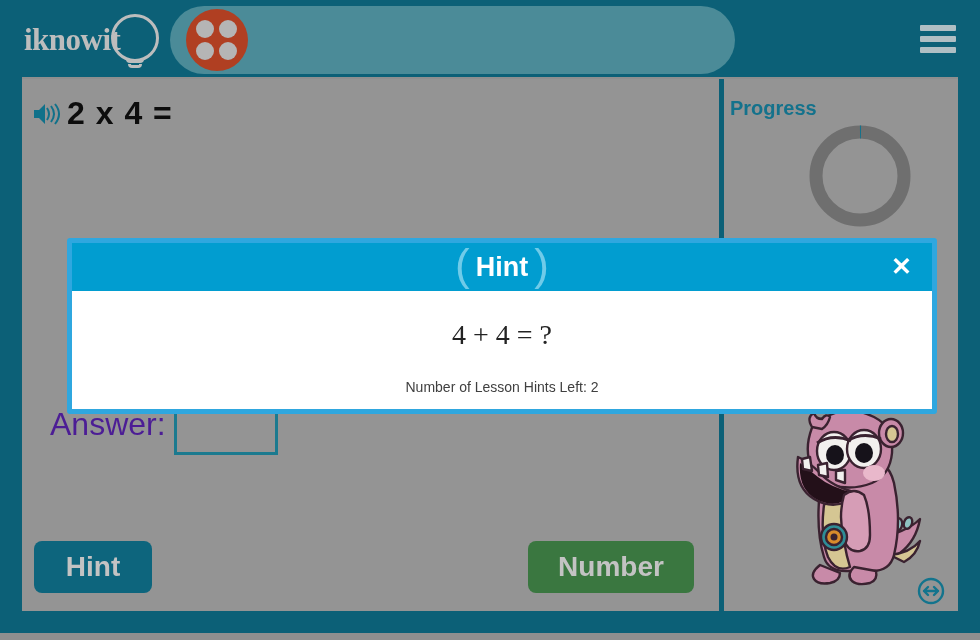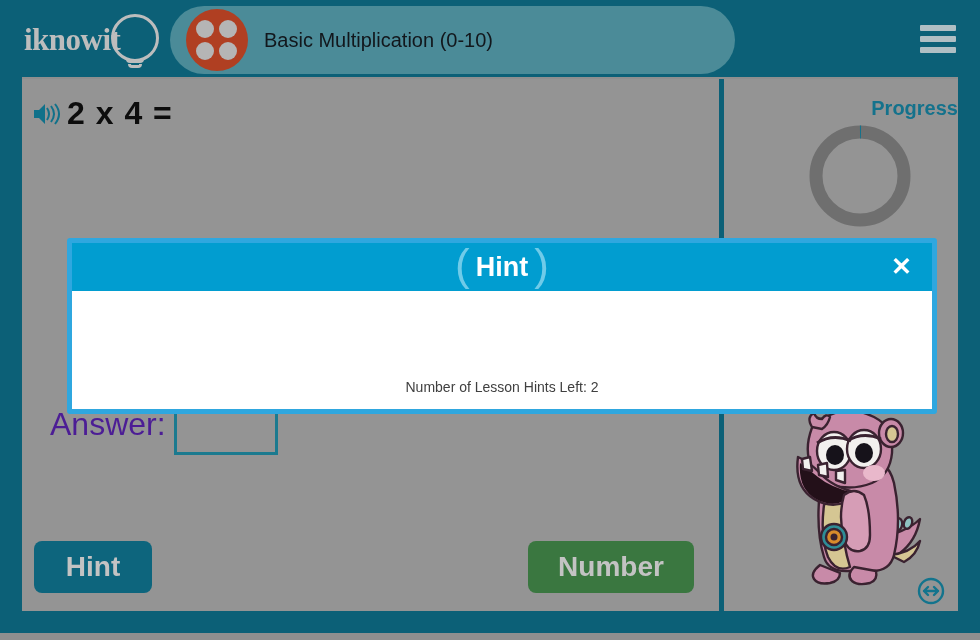--- a/index.html
+++ b/index.html
@@ -196,21 +196,21 @@
     left: 697px; top: 0;
     width: 5px; height: 532px;
     background: #0c6077;
   }
 
   
   .progress-label {
     position: absolute;
     left: 708px; top: 18px;
     width: 228px;
-    text-align: right;
+    text-align: left;
     font-size: 20px;
     font-weight: bold;
     color: #14728c;
     font-family: "Liberation Sans", sans-serif;
   }
   .progress-ring {
     position: absolute;
     left: 785px; top: 44px;
     width: 106px; height: 106px;
   }
@@ -362,21 +362,20 @@
       <div class="logo-bulb-base2"></div>
     </div>
 
     <div class="title-pill">
       <div class="subject-icon">
         <i></i>
           <i></i>
           <i></i>
           <i></i>
       </div>
-      <div class="lesson-title">Basic Multiplication (0-10)</div>
     </div>
 
 
     <div class="hamburger">
       <span></span>
         <span></span>
         <span></span>
     </div>
   </div>
 
@@ -475,18 +474,19 @@
     <div class="modal">
       <div class="modal-header">
         <div class="modal-title-wrap">
           <span class="paren">(</span>
           <span class="modal-title">Hint</span>
           <span class="paren">)</span>
         </div>
         <button class="modal-close">✕</button>
       </div>
       <div class="modal-body">
+        <div class="hint-equation">4 + 4 = ?</div>
         <div class="hint-count">Number of Lesson Hints Left: 2</div>
       </div>
     </div>
 
   </div>
 </div>
 
 </body></html>

